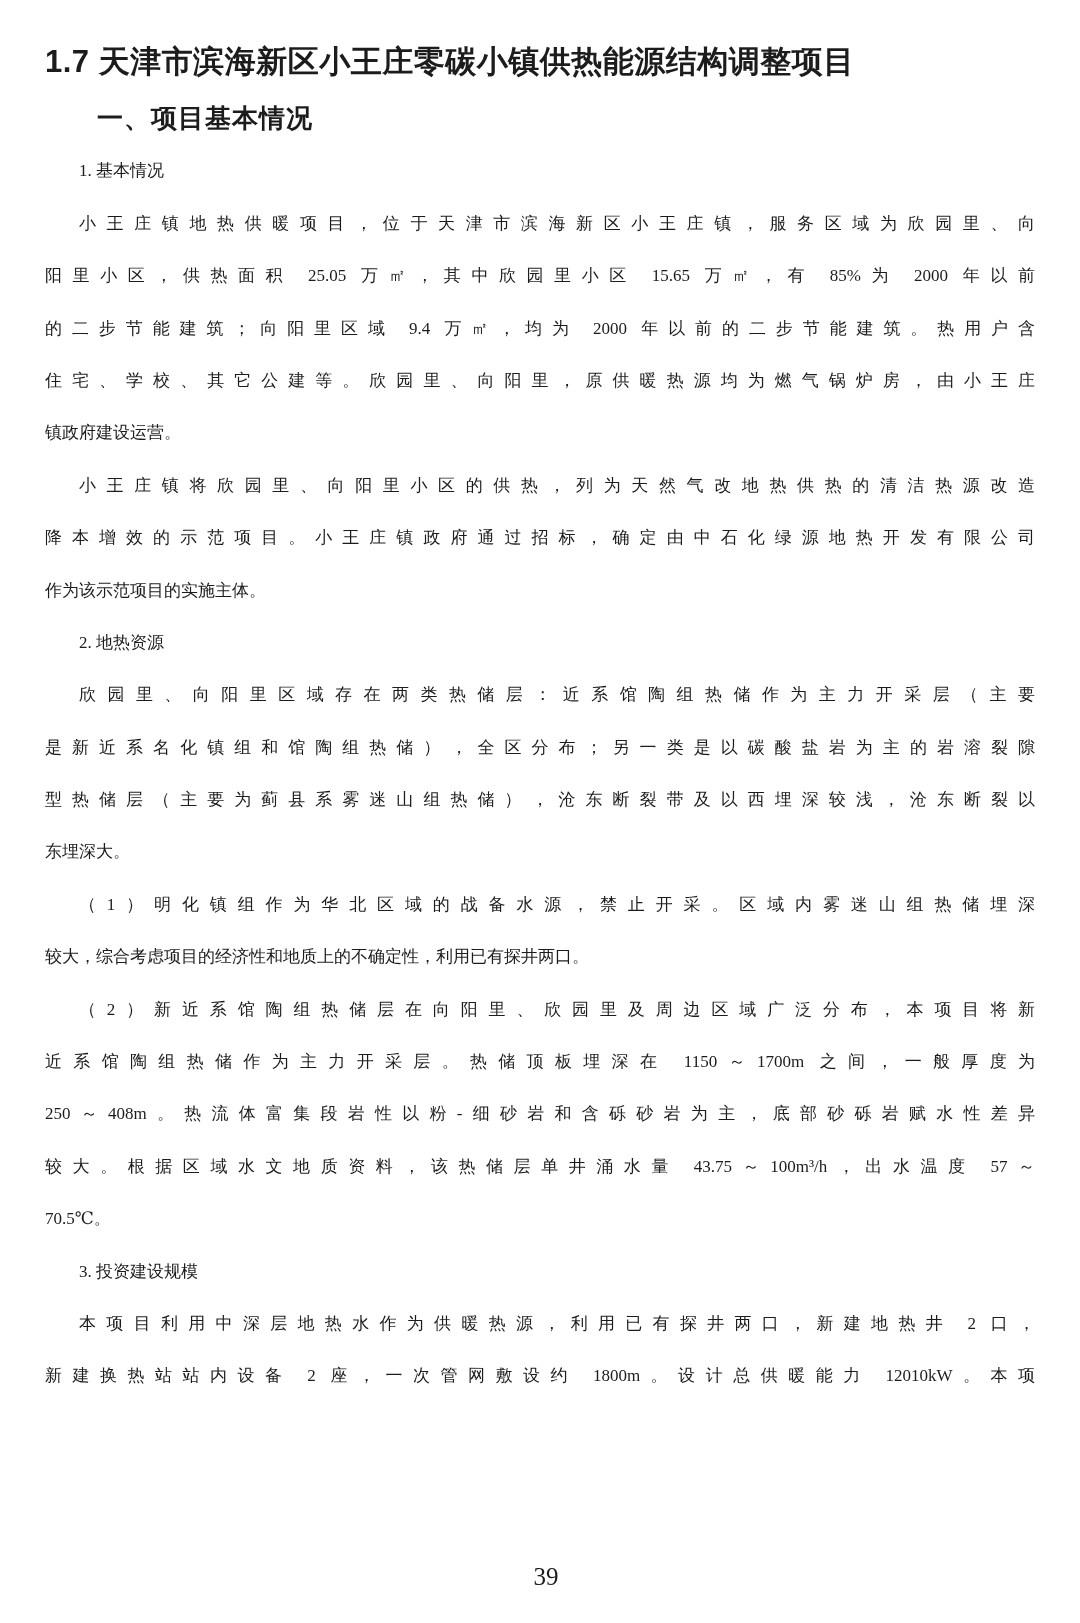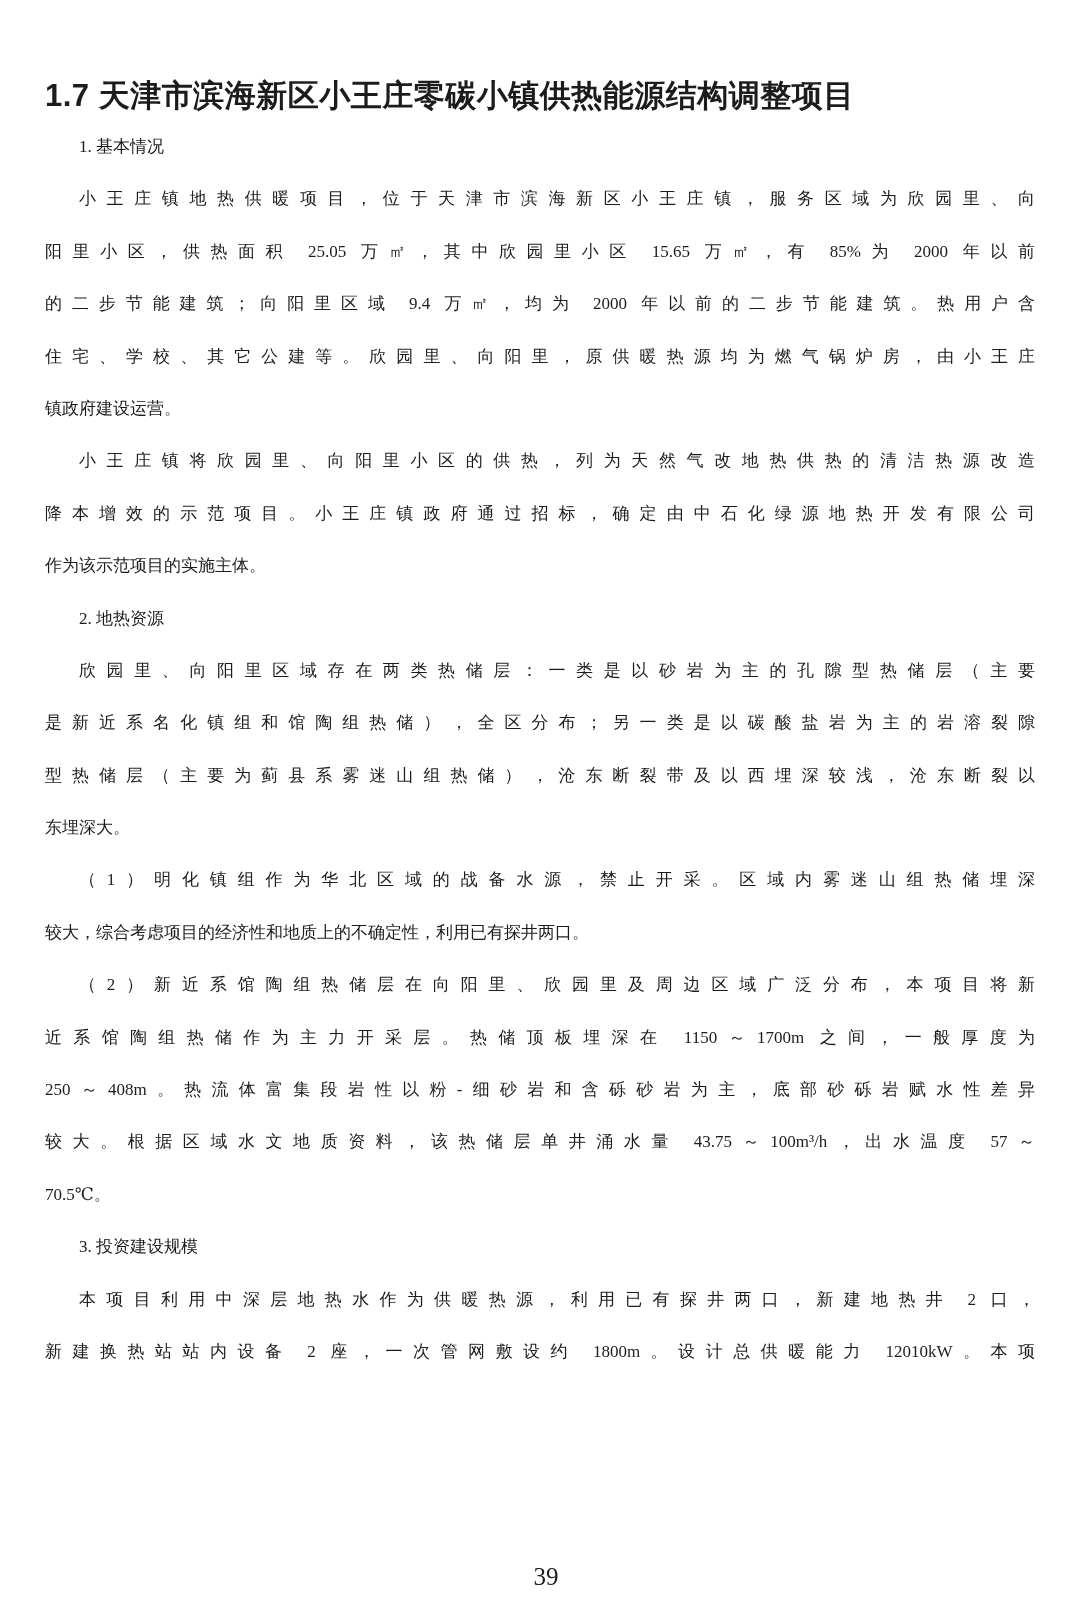--- a/index.html
+++ b/index.html
@@ -11,21 +11,21 @@
     position: relative;
     width: 1080px;
     height: 1623px;
     margin: 0 auto;
     background: #ffffff;
     color: #1c1c1c;
     font-family: "Liberation Serif", "DejaVu Serif", serif;
     overflow: hidden;
   }
   .content {
-    padding: 71px 45px 0 45px;
+    padding: 37px 45px 0 45px;
   }
   .doc-title {
     font-family: "Liberation Sans", "DejaVu Sans", sans-serif;
     font-weight: 700;
     font-size: 31px;
     line-height: 50px;
     letter-spacing: 0.5px;
     white-space: nowrap;
   }
   .section-heading {
@@ -62,41 +62,42 @@
     font-size: 25px;
     line-height: 30px;
   }
 </style>
 </head>
 <body>
 
 <div class="page">
   <div class="content">
     <div class="doc-title">1.7 天津市滨海新区小王庄零碳小镇供热能源结构调整项目</div>
+    <div class="section-heading">一、项目基本情况</div>
     <div class="doc-body">
         <div class="block subheading">
           <div class="line first">1. 基本情况</div>
         </div>
         <div class="block paragraph">
           <div class="line first fill">小王庄镇地热供暖项目，位于天津市滨海新区小王庄镇，服务区域为欣园里、向</div>
           <div class="line fill">阳里小区，供热面积 25.05 万㎡，其中欣园里小区 15.65 万㎡，有 85%为 2000 年以前</div>
           <div class="line fill">的二步节能建筑；向阳里区域 9.4 万㎡，均为 2000 年以前的二步节能建筑。热用户含</div>
           <div class="line fill">住宅、学校、其它公建等。欣园里、向阳里，原供暖热源均为燃气锅炉房，由小王庄</div>
           <div class="line">镇政府建设运营。</div>
         </div>
         <div class="block paragraph">
           <div class="line first fill">小王庄镇将欣园里、向阳里小区的供热，列为天然气改地热供热的清洁热源改造</div>
           <div class="line fill">降本增效的示范项目。小王庄镇政府通过招标，确定由中石化绿源地热开发有限公司</div>
           <div class="line">作为该示范项目的实施主体。</div>
         </div>
         <div class="block subheading">
           <div class="line first">2. 地热资源</div>
         </div>
         <div class="block paragraph">
-          <div class="line first fill">欣园里、向阳里区域存在两类热储层：一类是以砂岩为主的孔隙型热储层（主要</div>
+          <div class="line first fill">欣园里、向阳里区域存在两类热储层：近系馆陶组热储作为主力开采层（主要</div>
           <div class="line fill">是新近系名化镇组和馆陶组热储），全区分布；另一类是以碳酸盐岩为主的岩溶裂隙</div>
           <div class="line fill">型热储层（主要为蓟县系雾迷山组热储），沧东断裂带及以西埋深较浅，沧东断裂以</div>
           <div class="line">东埋深大。</div>
         </div>
         <div class="block paragraph">
           <div class="line first fill">（1）明化镇组作为华北区域的战备水源，禁止开采。区域内雾迷山组热储埋深</div>
           <div class="line">较大，综合考虑项目的经济性和地质上的不确定性，利用已有探井两口。</div>
         </div>
         <div class="block paragraph">
           <div class="line first fill">（2）新近系馆陶组热储层在向阳里、欣园里及周边区域广泛分布，本项目将新</div>

